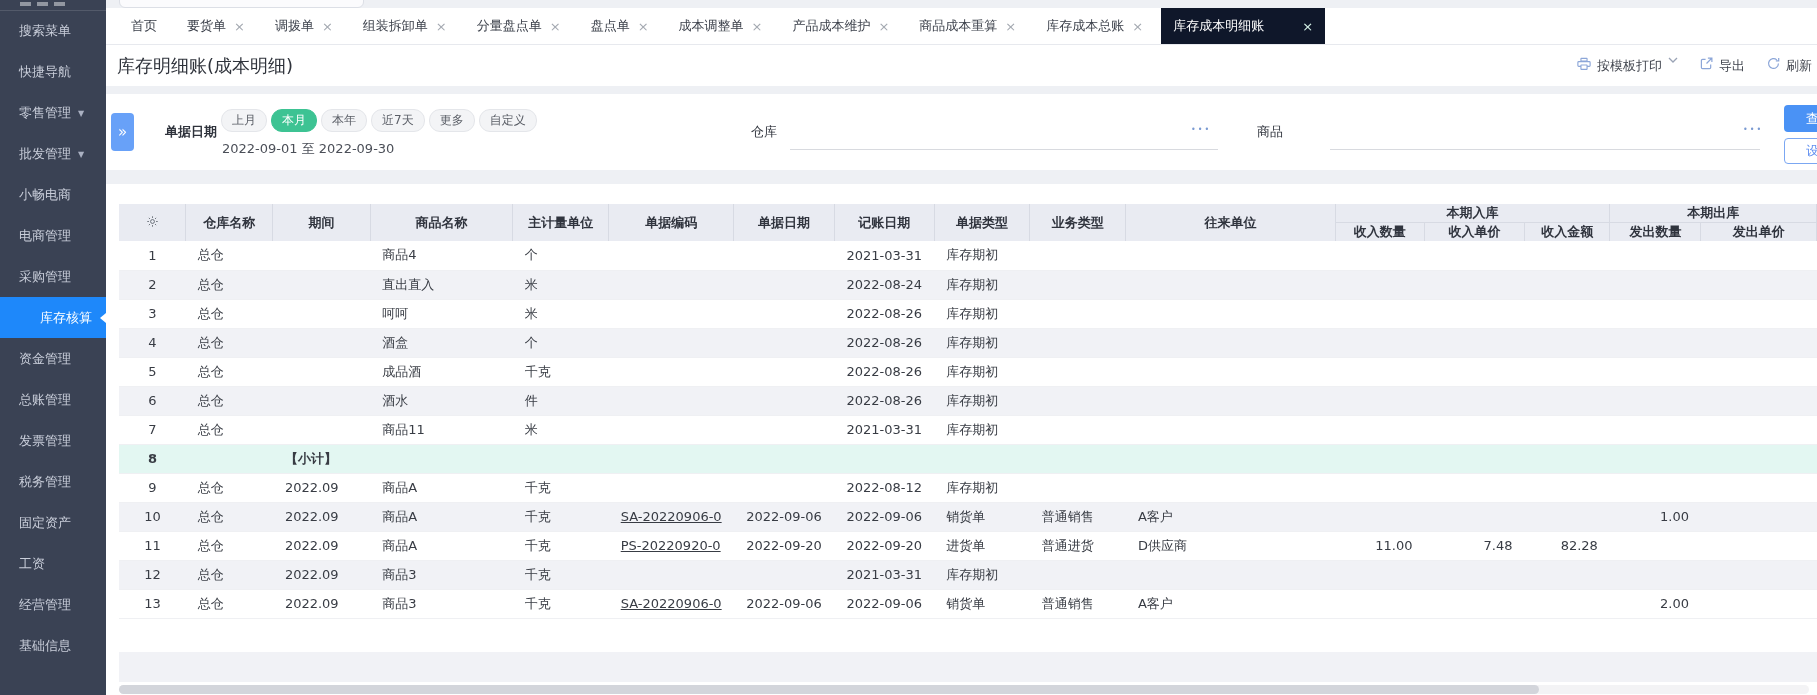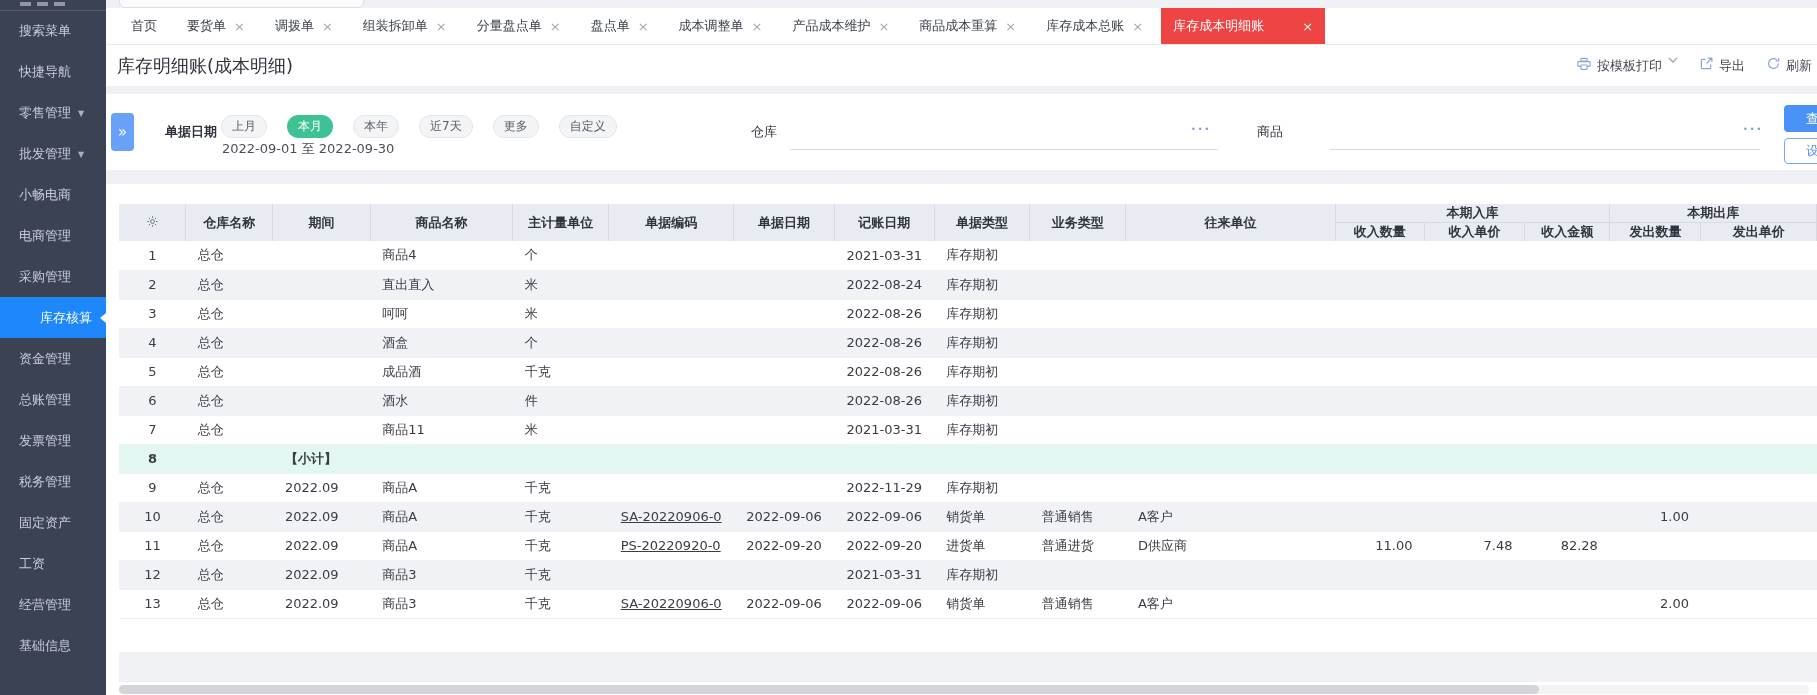--- a/index.html
+++ b/index.html
@@ -19,34 +19,34 @@
   
   .main{position:absolute;left:106px;top:0;width:1711px;height:695px;overflow:hidden;background:#eef0f4;}
   .top-strip{position:absolute;left:0;top:0;width:100%;height:8px;background:#eef0f4;}
   .top-partial-input{position:absolute;left:13px;top:-2px;width:243px;height:8px;background:#fbfbfd;
                      border:1px solid #dcdfe6;border-radius:0 0 6px 6px;}
   
   .tabbar{position:absolute;left:0;top:8px;width:100%;height:37px;background:#fff;border-bottom:1px solid #e7e9ee;
           display:flex;align-items:stretch;padding-left:13px;box-sizing:border-box;}
   .tab{display:flex;align-items:center;gap:8px;padding:0 12px;margin-right:6px;font-size:13px;color:#3c414b;cursor:pointer;white-space:nowrap;}
   .tab .close{color:#a3a8b0;font-size:13px;line-height:1;}
-  .tab.active{background:#ef4444;color:#fff;gap:38px;}
+  .tab.active{background:#0f172a;color:#fff;gap:38px;}
   .tab.active .close{color:#d8f5ea;}
   
   .titlebar{position:absolute;left:0;top:45px;width:100%;height:41px;background:#fff;}
   .page-title{position:absolute;left:11px;top:9px;font-size:18px;color:#2f333b;}
   .toolbar{position:absolute;right:5px;top:0;height:100%;display:flex;align-items:center;gap:22px;color:#41454e;font-size:13px;}
   .tool{display:flex;gap:6px;cursor:pointer;}
   .tool svg{display:block;}
   
   .filtercard{position:absolute;left:0;top:94px;width:100%;height:76px;background:#fff;}
   .collapse-btn{position:absolute;left:5px;top:19px;width:23px;height:38px;background:#68a1f8;border-radius:4px;
                 color:#fff;font-size:15px;display:flex;align-items:center;justify-content:center;cursor:pointer;}
   .f-label{position:absolute;top:29px;font-size:13px;color:#2f333c;font-weight:600;}
-  .pills{position:absolute;left:115px;top:21px;display:flex;gap:20px;}
+  .pills{position:absolute;left:115px;top:15px;display:flex;gap:4px;}
   .pill{height:21px;line-height:21px;padding:0 10px;border-radius:11px;background:#f3f4f6;border:1px solid #e4e6ea;
         color:#5a5e66;font-size:12px;cursor:pointer;white-space:nowrap;}
   .pill.active{background:#3dc393;border-color:#3dc393;color:#fff;}
   .daterange{position:absolute;left:116px;top:46px;font-size:13px;color:#4b4f58;cursor:pointer;}
   .u-input{position:absolute;top:30px;height:25px;border-bottom:1px solid #d8dadf;cursor:text;}
   .dots{position:absolute;top:31px;font-size:8px;letter-spacing:2px;color:#7b9bd2;cursor:pointer;}
   .btn-query{position:absolute;left:1678px;top:11px;width:70px;height:27px;background:#4a92f5;border-radius:4px;
              color:#fff;font-size:13px;display:flex;align-items:center;justify-content:center;cursor:pointer;}
   .btn-settings{position:absolute;left:1678px;top:44px;width:70px;height:26px;background:#fff;border:1px solid #7ba7f2;
                 border-radius:4px;color:#5f8ef0;font-size:13px;display:flex;align-items:center;justify-content:center;
@@ -409,21 +409,21 @@
               <td class="al-r"></td>
             </tr>
             <tr>
               <td class="al-c">9</td>
               <td class="al-l">总仓</td>
               <td class="al-l">2022.09</td>
               <td class="al-l">商品A</td>
               <td class="al-l">千克</td>
               <td class="al-l"></td>
               <td class="al-c"></td>
-              <td class="al-c">2022-11-29</td>
+              <td class="al-c">2022-08-12</td>
               <td class="al-l">库存期初</td>
               <td class="al-l"></td>
               <td class="al-l"></td>
               <td class="al-r"></td>
               <td class="al-r"></td>
               <td class="al-r"></td>
               <td class="al-r"></td>
               <td class="al-r"></td>
             </tr>
             <tr class="even ">

